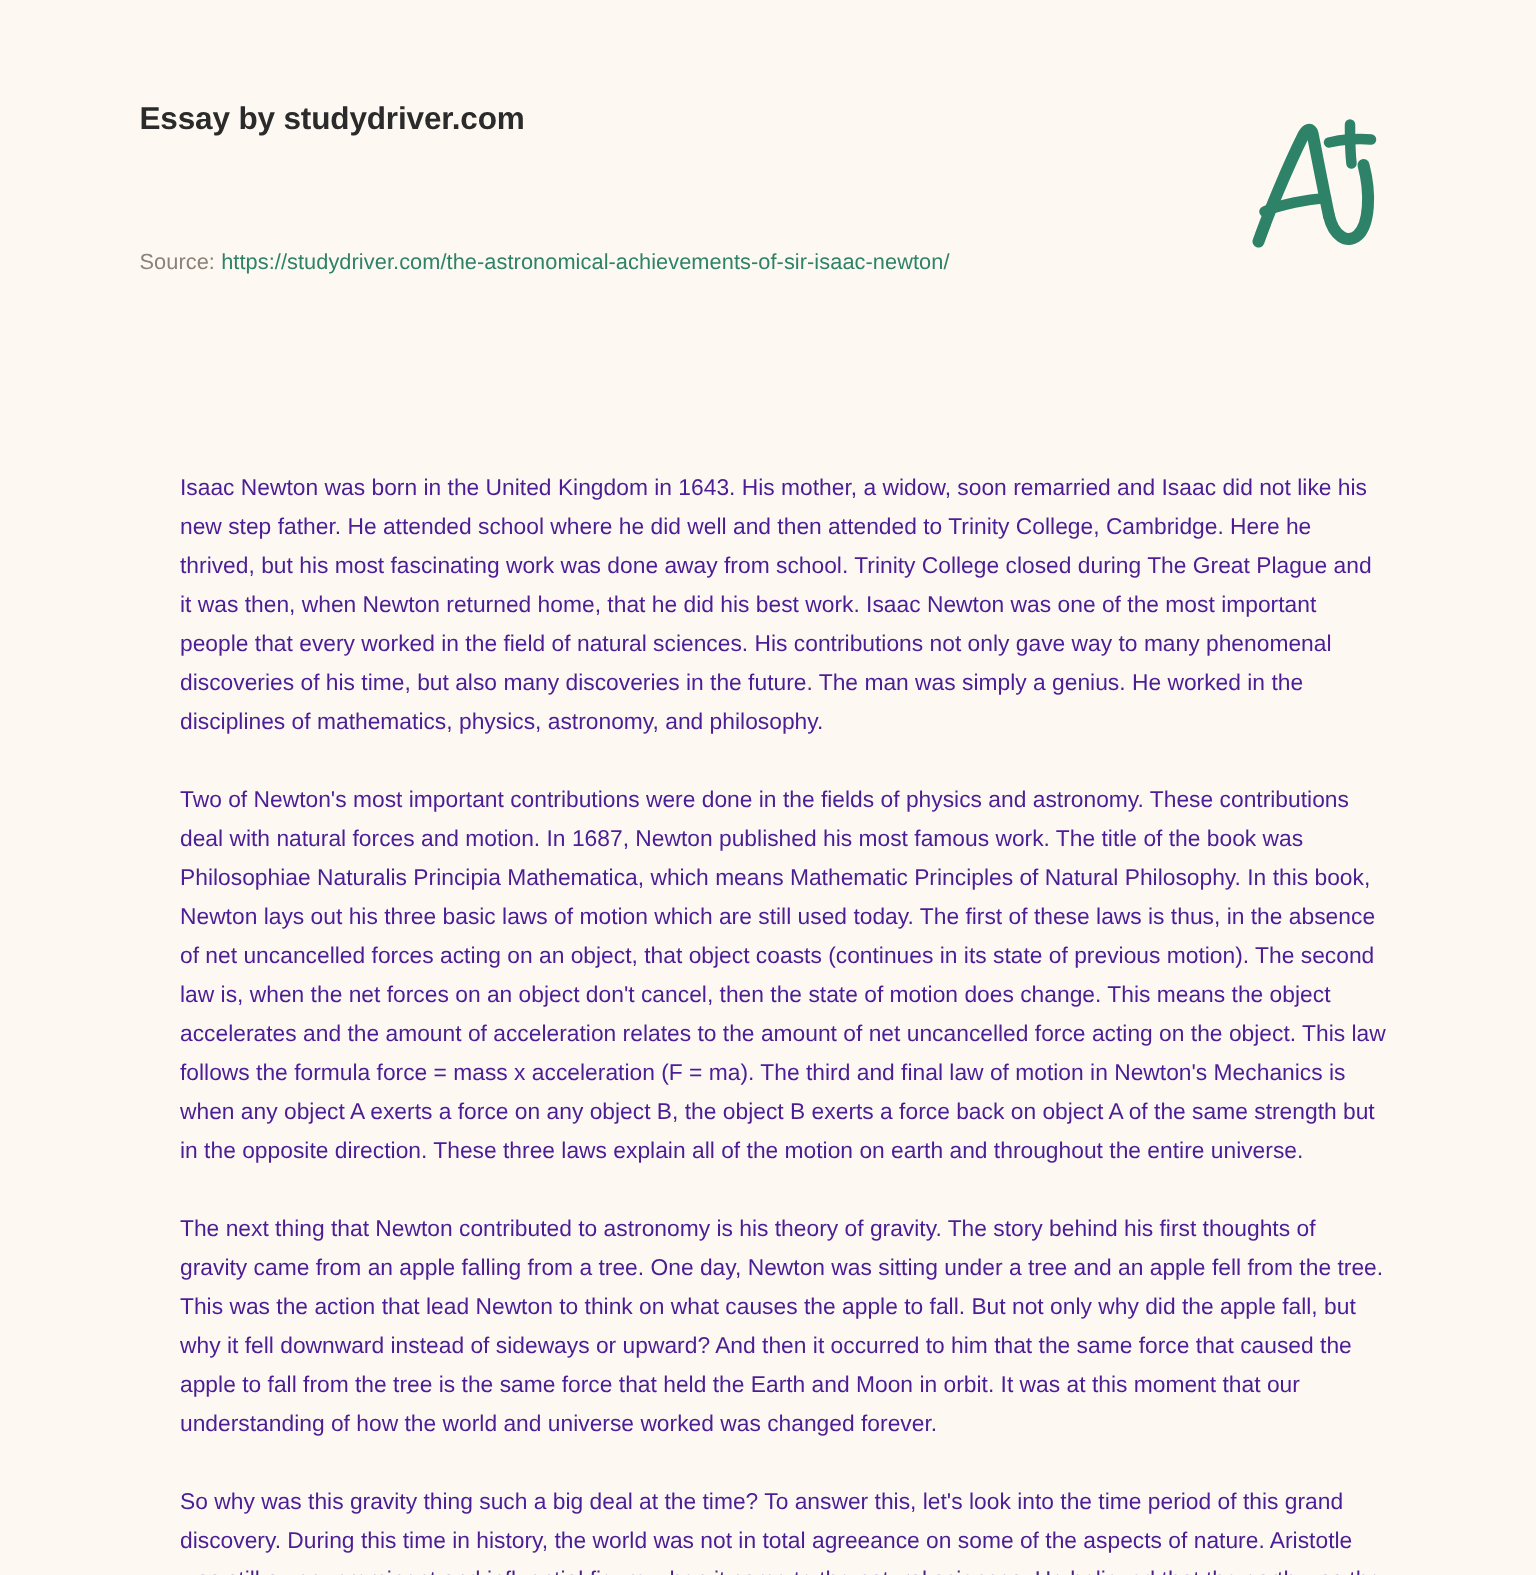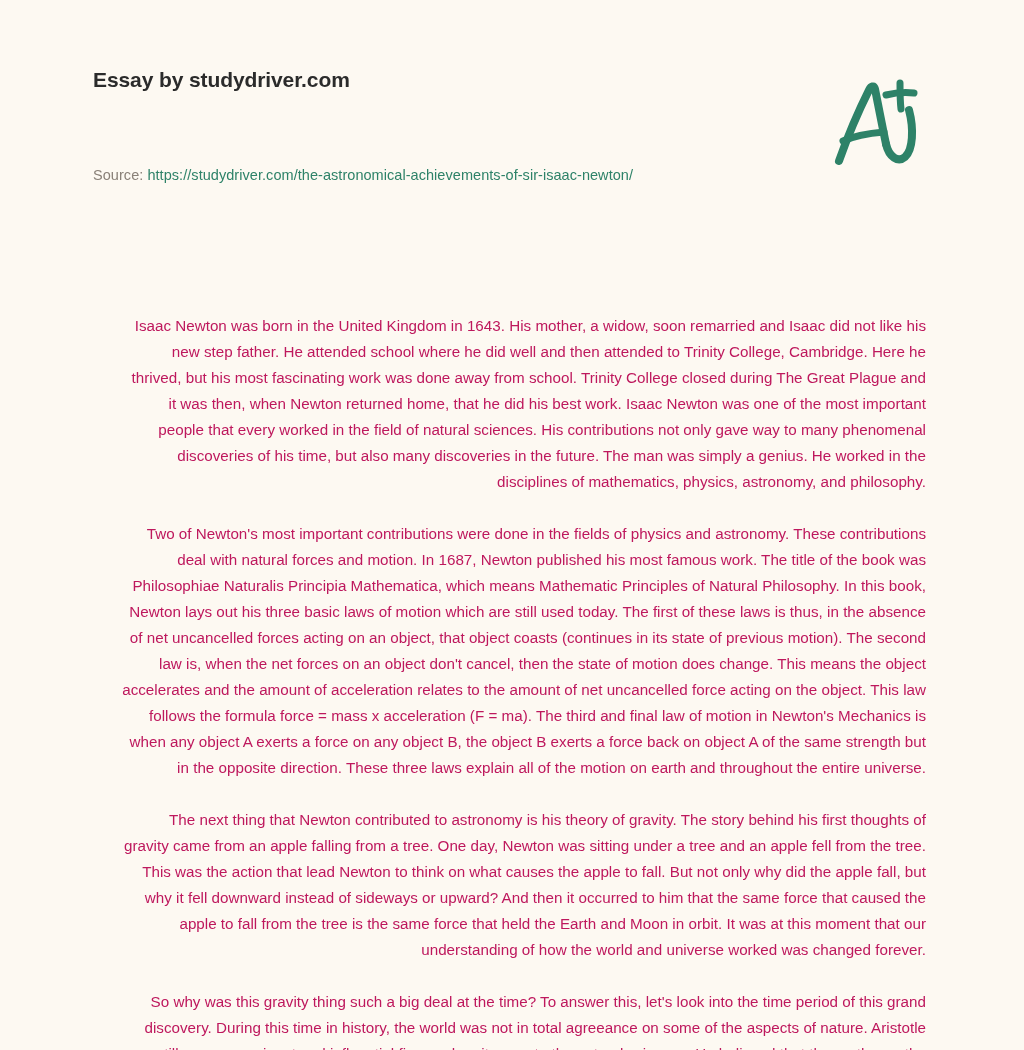--- a/index.html
+++ b/index.html
@@ -92,22 +92,22 @@
     position: absolute;
     left: 120px;
     top: 313px;
     width: 806px;
   }
 
   .article p {
     margin: 0 0 26px 0;
     font-size: 15.2px;
     line-height: 26px;
-    color: #be185d;
-    text-align: right;
+    color: #4c1d95;
+    text-align: left;
     letter-spacing: 0.01px;
   }
   .article p:last-child {
     margin-bottom: 0;
   }
 </style>
 </head>
 <body>
 
 <div class="page">

